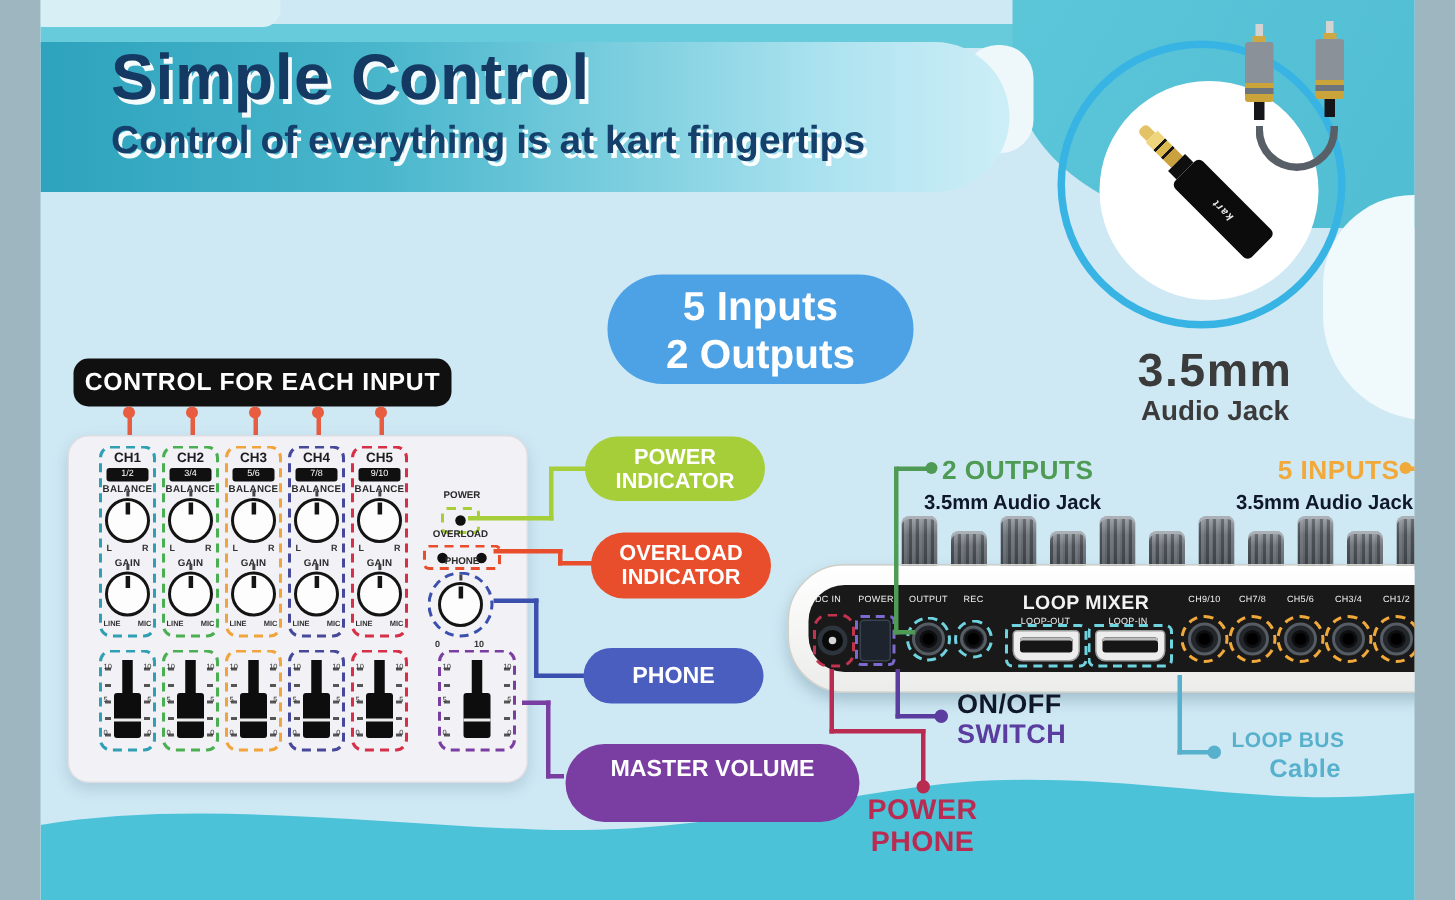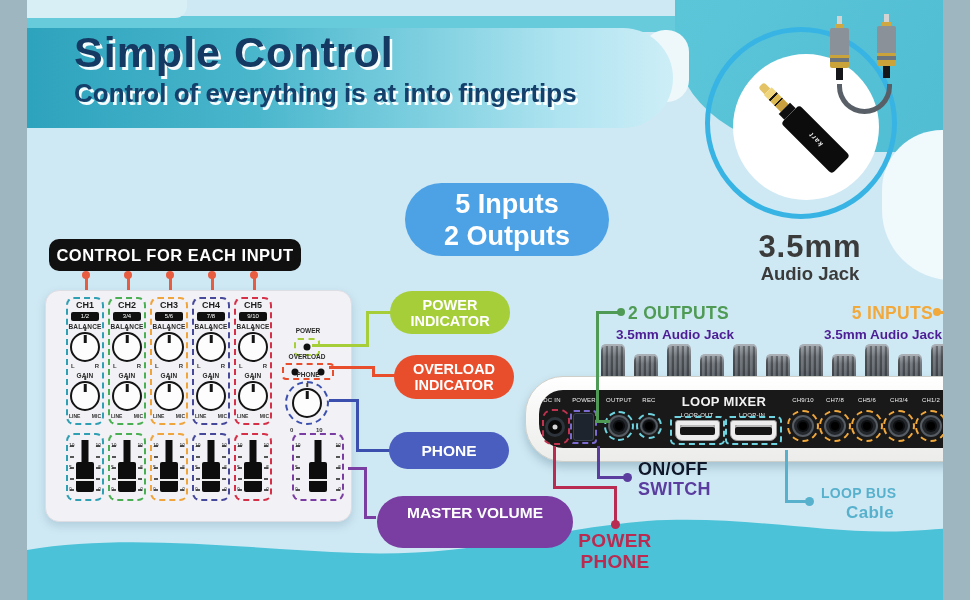--- a/index.html
+++ b/index.html
@@ -61,21 +61,21 @@
     transform:translate(-50%,-50%);box-shadow:0 0 0 2px #0c0e10;}
   .dashc{position:absolute;border-radius:50%;}
   .hport{position:absolute;background:#ededed;border:1px solid #9a9a9a;border-radius:3px 3px 7px 7px;}
   .hport::after{content:"";position:absolute;left:4px;right:4px;top:4px;bottom:5px;background:#161616;border-radius:2px;
     box-shadow:inset 0 2px 0 #bbb;}
   #dc-jack{position:absolute;width:20px;height:20px;border-radius:50%;background:#0a0a0a;border:3px solid #2e343b;}
   #dc-jack::after{content:"";position:absolute;left:50%;top:50%;width:5px;height:5px;border-radius:50%;background:#d6d6d6;transform:translate(-50%,-50%);}
   #pwr-btn{position:absolute;background:#1d242e;border:1px solid #39424f;border-radius:3px;}
   
   .co-title{position:absolute;font-weight:bold;letter-spacing:.3px;}
-  .co-sub{position:absolute;font-weight:bold;color:#4c1d95;font-size:13.5px;}
+  .co-sub{position:absolute;font-weight:bold;color:#0f172a;font-size:13.5px;}
   
   #ring{left:678px;top:27px;width:192px;height:192px;border:5px solid #38b4e4;border-radius:50%;}
   #ring-inner{left:706px;top:54px;width:146px;height:146px;background:#fff;border-radius:50%;}
   #plug{left:765px;top:66px;width:30px;height:130px;transform:rotate(-45deg);display:flex;flex-direction:column;align-items:center;}
   #plug-tip{width:8px;height:9px;background:#e3c366;border-radius:3px 3px 0 0;}
   #plug-shaft{width:11px;height:24px;background:linear-gradient(180deg,#efd57c 0 30%,#151515 30% 37%,#dcb94f 37% 60%,#151515 60% 67%,#c9a13e 67%);}
   #plug-neck{width:16px;height:8px;background:#0f0f0f;}
   #plug-body{width:26px;height:72px;background:#0c0c0c;border-radius:4px;position:relative;}
   #plug-logo{position:absolute;left:50%;top:50%;transform:translate(-50%,-50%) rotate(-90deg);color:#e8e8e8;
     font-size:7px;font-style:italic;font-weight:bold;letter-spacing:1px;}
@@ -98,21 +98,21 @@
   <div class="abs" style="left:0;top:0;width:160px;height:18px;background:#d8eff6;border-radius:0 0 12px 0;"></div>
   <div class="abs" style="left:648px;top:0;width:322px;height:152px;background:linear-gradient(120deg,#5cc6d9,#4fbcd2);border-bottom-left-radius:150px 110px;"></div>
   <div class="abs" style="left:855px;top:130px;width:120px;height:150px;background:#f0f9fc;border-radius:60px 0 0 70px;"></div>
   <div class="abs" style="left:616px;top:30px;width:46px;height:72px;background:#eef8fb;border-radius:22px;"></div>
   <svg class="abs" style="left:0;top:505px;width:970px;height:95px;" viewBox="0 0 970 95" preserveAspectRatio="none">
     <path d="M0,45 C100,28 220,44 330,48 C450,52 520,24 620,16 C720,10 800,30 880,26 C920,24 950,20 970,22 L970,95 L0,95 Z" fill="#4cc2d8"></path>
   </svg>
 
   <div class="abs" id="banner">
     <div id="title" class="shadowtext">Simple Control</div>
-    <div id="subtitle" class="shadowtext">Control of everything is at into fingertips</div>
+    <div id="subtitle" class="shadowtext">Control of everything is at kart fingertips</div>
   </div>
 
   <div class="abs" id="io-badge" style="background: rgb(77, 162, 230);">
     <div>5 Inputs</div>
     <div>2 Outputs</div>
   </div>
 
   <div class="abs" id="ring"></div>
   <div class="abs" id="ring-inner"></div>
   <div class="abs conn" style="left:803px;top:16px;">

